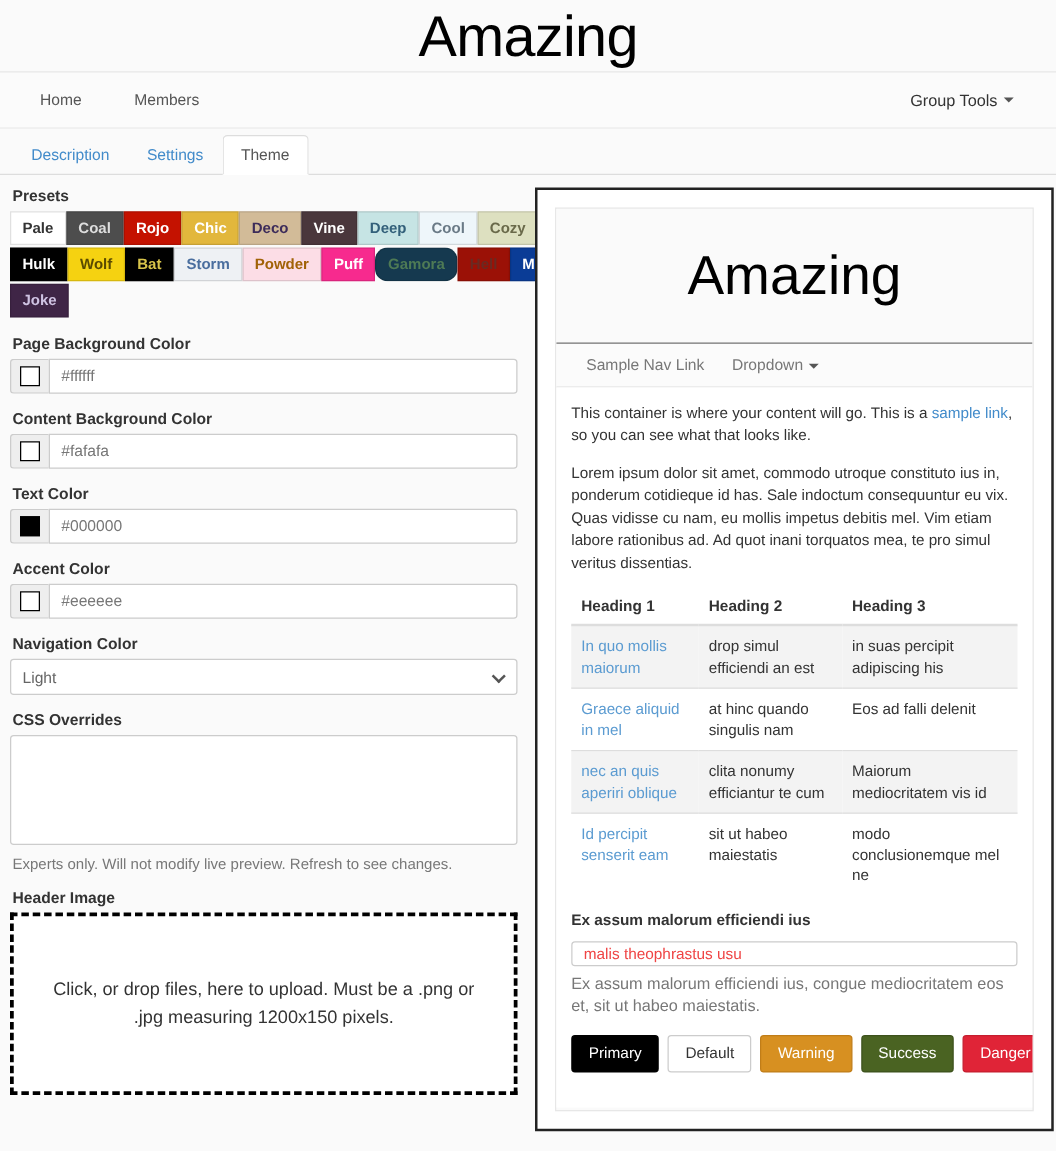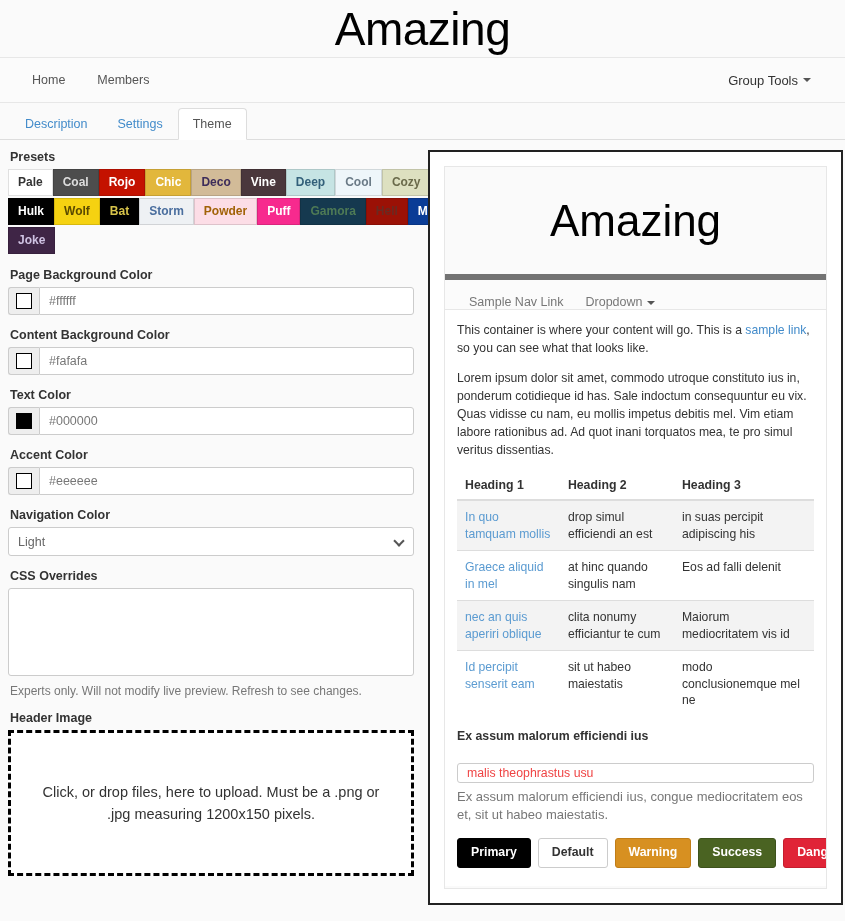--- a/index.html
+++ b/index.html
@@ -26,21 +26,21 @@
 
   
   .topnav {
     height:46px;
     background:#fbfbfb;
     border-top:1px solid #e7e7e7;
     border-bottom:1px solid #e7e7e7;
     display:flex; align-items:center;
     padding:0 18px;
   }
-  .topnav-left { display:flex; gap:4px; }
+  .topnav-left { display:flex; gap:14px; }
   .topnav-link {
     color:#555; font-size:12.5px; padding:6px 14px;
     text-decoration:none; cursor:pointer;
   }
   .topnav-right { margin-left:auto; display:flex; align-items:center; padding-right:16px; }
   .caret {
     display:inline-block; width:0; height:0; margin-left:5px;
     border-left:4px solid transparent; border-right:4px solid transparent;
     border-top:4px solid #555; vertical-align:middle;
   }
@@ -155,49 +155,49 @@
     height:100%;
     overflow:hidden;
   }
   .pv-banner {
     height:107px; display:flex; align-items:center; justify-content:center;
     background:#fafafa;
   }
   .pv-title { font-size:44px; color:#000; line-height:1; }
   .pv-nav {
     background:#fbfbfb;
-    border-top:6px solid #737373; border-bottom:1px solid #e7e7e7;
-    height:36px; display:flex; align-items:flex-end; padding-left:24px; gap:22px;
+    border-top:1px solid #737373; border-bottom:1px solid #e7e7e7;
+    height:36px; display:flex; align-items:center; padding-left:24px; gap:22px;
   }
   .pv-navlink { font-size:12.5px; color:#777; cursor:pointer; }
   .pv-body { padding:11px 12px 12px 12px; background:#fff; height:calc(100% - 145px); }
   .pv-p { font-size:12.2px; color:#333; line-height:1.48; margin:0 0 12px 0; }
   .pv-link { color:#428bca; text-decoration:none; cursor:pointer; }
 
   table.pv-table { width:100%; border-collapse:collapse; margin-bottom:12px; }
   table.pv-table th {
     text-align:left; font-size:12.3px; font-weight:bold; color:#333;
     padding:7px 8px; border-bottom:2px solid #ddd;
   }
   table.pv-table td {
     font-size:12.2px; color:#333; padding:8px; vertical-align:top;
     line-height:1.35; border-top:1px solid #ddd;
   }
   table.pv-table tr.striped td { background:#f3f3f3; }
   table.pv-table td.linkcell { color:#5b9bd1; }
 
-  .pv-formlabel { font-weight:bold; font-size:12.3px; color:#333; margin-bottom:20px; }
+  .pv-formlabel { font-weight:bold; font-size:12.3px; color:#333; margin-bottom:10px; }
   .pv-input {
     width:100%; height:20px; border:1px solid #ccc; border-radius:3px;
     padding:0 9px; font-size:12.3px; color:#ef4444; background:#fff; outline:none;
     font-family:"Liberation Sans", sans-serif;
   }
   .pv-help { font-size:13px; color:#777; margin:5px 0 13px 0; line-height:1.45; }
 
-  .pv-btnrow { display:flex; gap:7px; margin-bottom:14px;font-weight:bold; }
+  .pv-btnrow { display:flex; gap:7px; margin-bottom:14px; }
   .pv-btn {
     font-size:12.3px; padding:6px 13px; border-radius:3px;
     cursor:pointer; border:1px solid rgba(0,0,0,.15);
     line-height:1.3;
   }
 </style>
 </head>
 <body>
 
 <div class="banner">
@@ -239,21 +239,21 @@
             <div class="preset-btn" style="background: rgb(238, 246, 250); color: rgb(106, 122, 134);">Cool</div>
             <div class="preset-btn" style="background: rgb(221, 224, 192); color: rgb(106, 106, 74);">Cozy</div>
           </div>
           <div class="preset-row">
             <div class="preset-btn" style="background: #000000; color: rgb(255, 255, 255);">Hulk</div>
             <div class="preset-btn" style="background: rgb(245, 210, 17); color: rgb(90, 74, 0);">Wolf</div>
             <div class="preset-btn" style="background: rgb(0, 0, 0); color: rgb(216, 196, 74);">Bat</div>
             <div class="preset-btn" style="background: rgb(238, 241, 244); color: rgb(74, 110, 158);">Storm</div>
             <div class="preset-btn" style="background: rgb(252, 221, 230); color: #a16207;">Powder</div>
             <div class="preset-btn" style="background: rgb(247, 42, 142); color: rgb(255, 255, 255);">Puff</div>
-            <div class="preset-btn" style="background: rgb(21, 57, 79); color: rgb(78, 122, 85);">Gamora</div>
+            <div class="preset-btn" style="background: rgb(21, 57, 79); color: rgb(78, 122, 85); border-radius: 10px;">Gamora</div>
             <div class="preset-btn" style="background: rgb(155, 17, 6); color: rgb(106, 42, 34);">Hell</div>
             <div class="preset-btn" style="background: rgb(10, 60, 150); color: rgb(255, 255, 255);">Merica</div>
           </div>
           <div class="preset-row">
             <div class="preset-btn" style="background: rgb(63, 37, 70); color: rgb(207, 194, 226);">Joke</div>
           </div>
         </div>
     </div>
 
     <div id="color-fields">
@@ -342,21 +342,21 @@
           <table class="pv-table">
             <thead>
               <tr id="pv-thead-row">
                   <th>Heading 1</th>
                   <th>Heading 2</th>
                   <th>Heading 3</th>
                 </tr>
             </thead>
             <tbody id="pv-tbody">
                 <tr class="striped">
-                  <td class="linkcell">In quo tamquam mollis</td>
+                  <td class="linkcell">In quo mollis maiorum</td>
                   <td>drop simul efficiendi an est</td>
                   <td>in suas percipit adipiscing his</td>
                 </tr>
                 <tr>
                   <td class="linkcell">Graece aliquid in mel</td>
                   <td>at hinc quando singulis nam</td>
                   <td>Eos ad falli delenit</td>
                 </tr>
                 <tr class="striped">
                   <td class="linkcell">nec an quis aperiri oblique</td>

